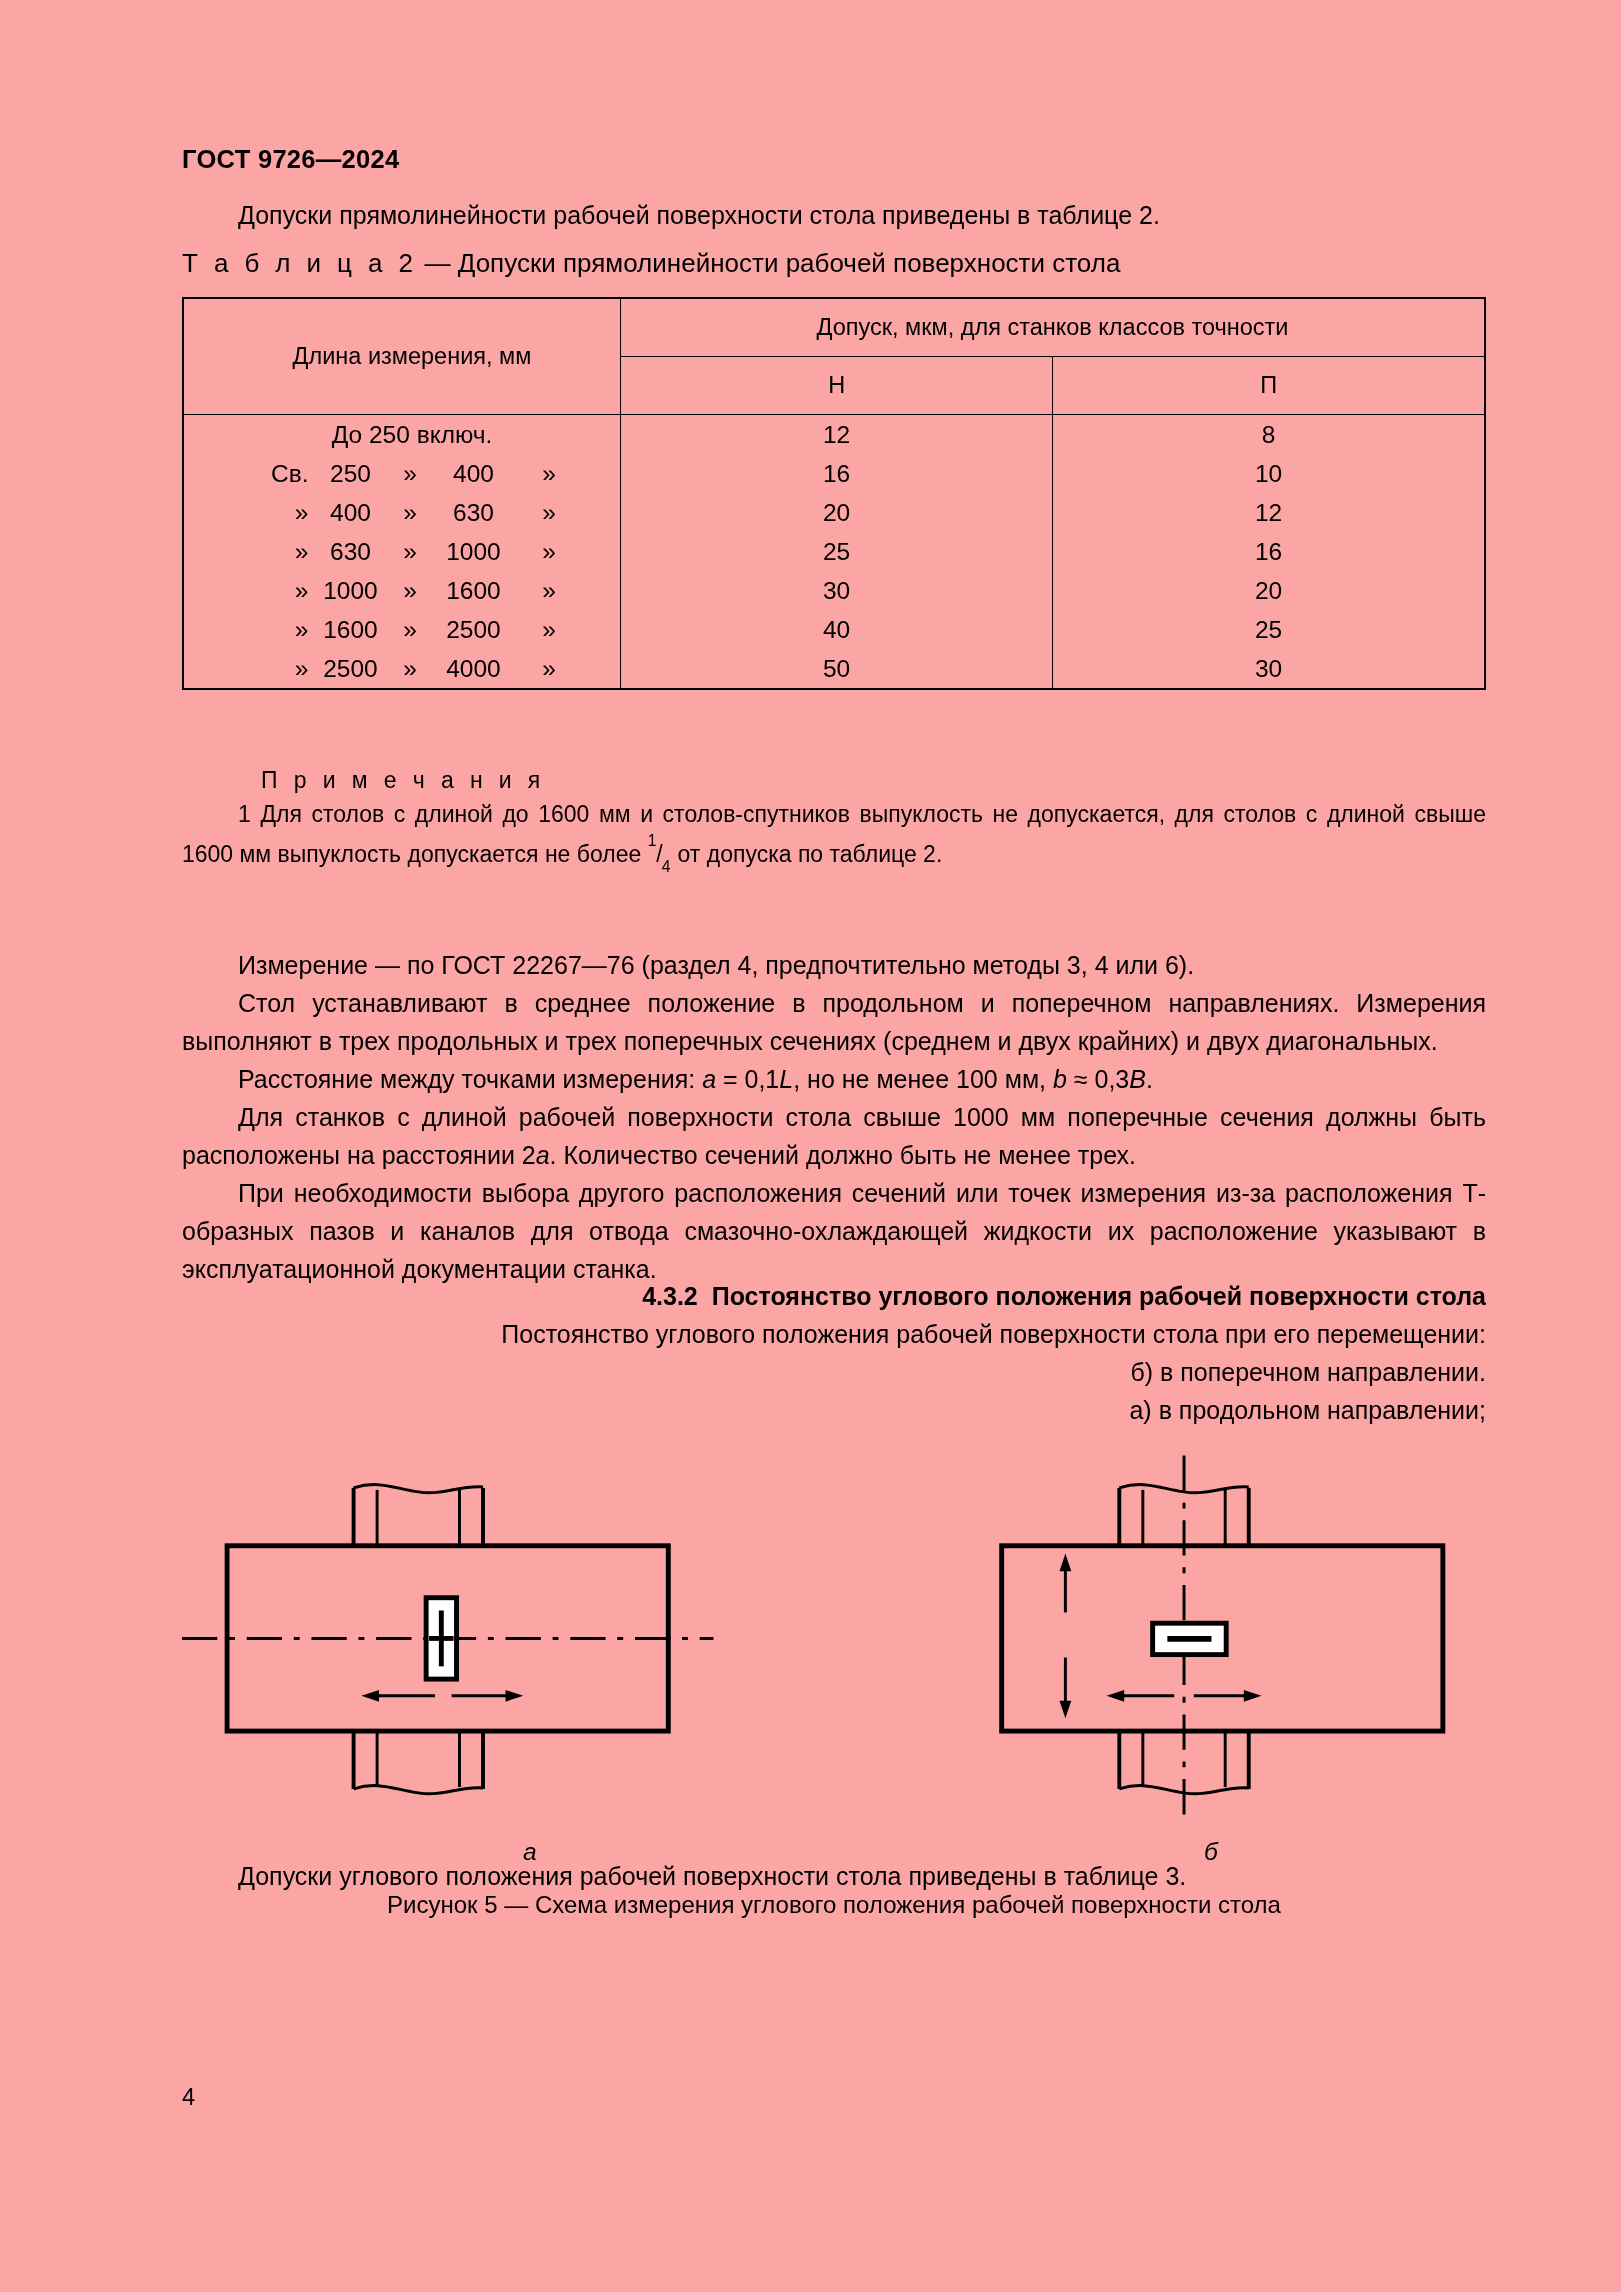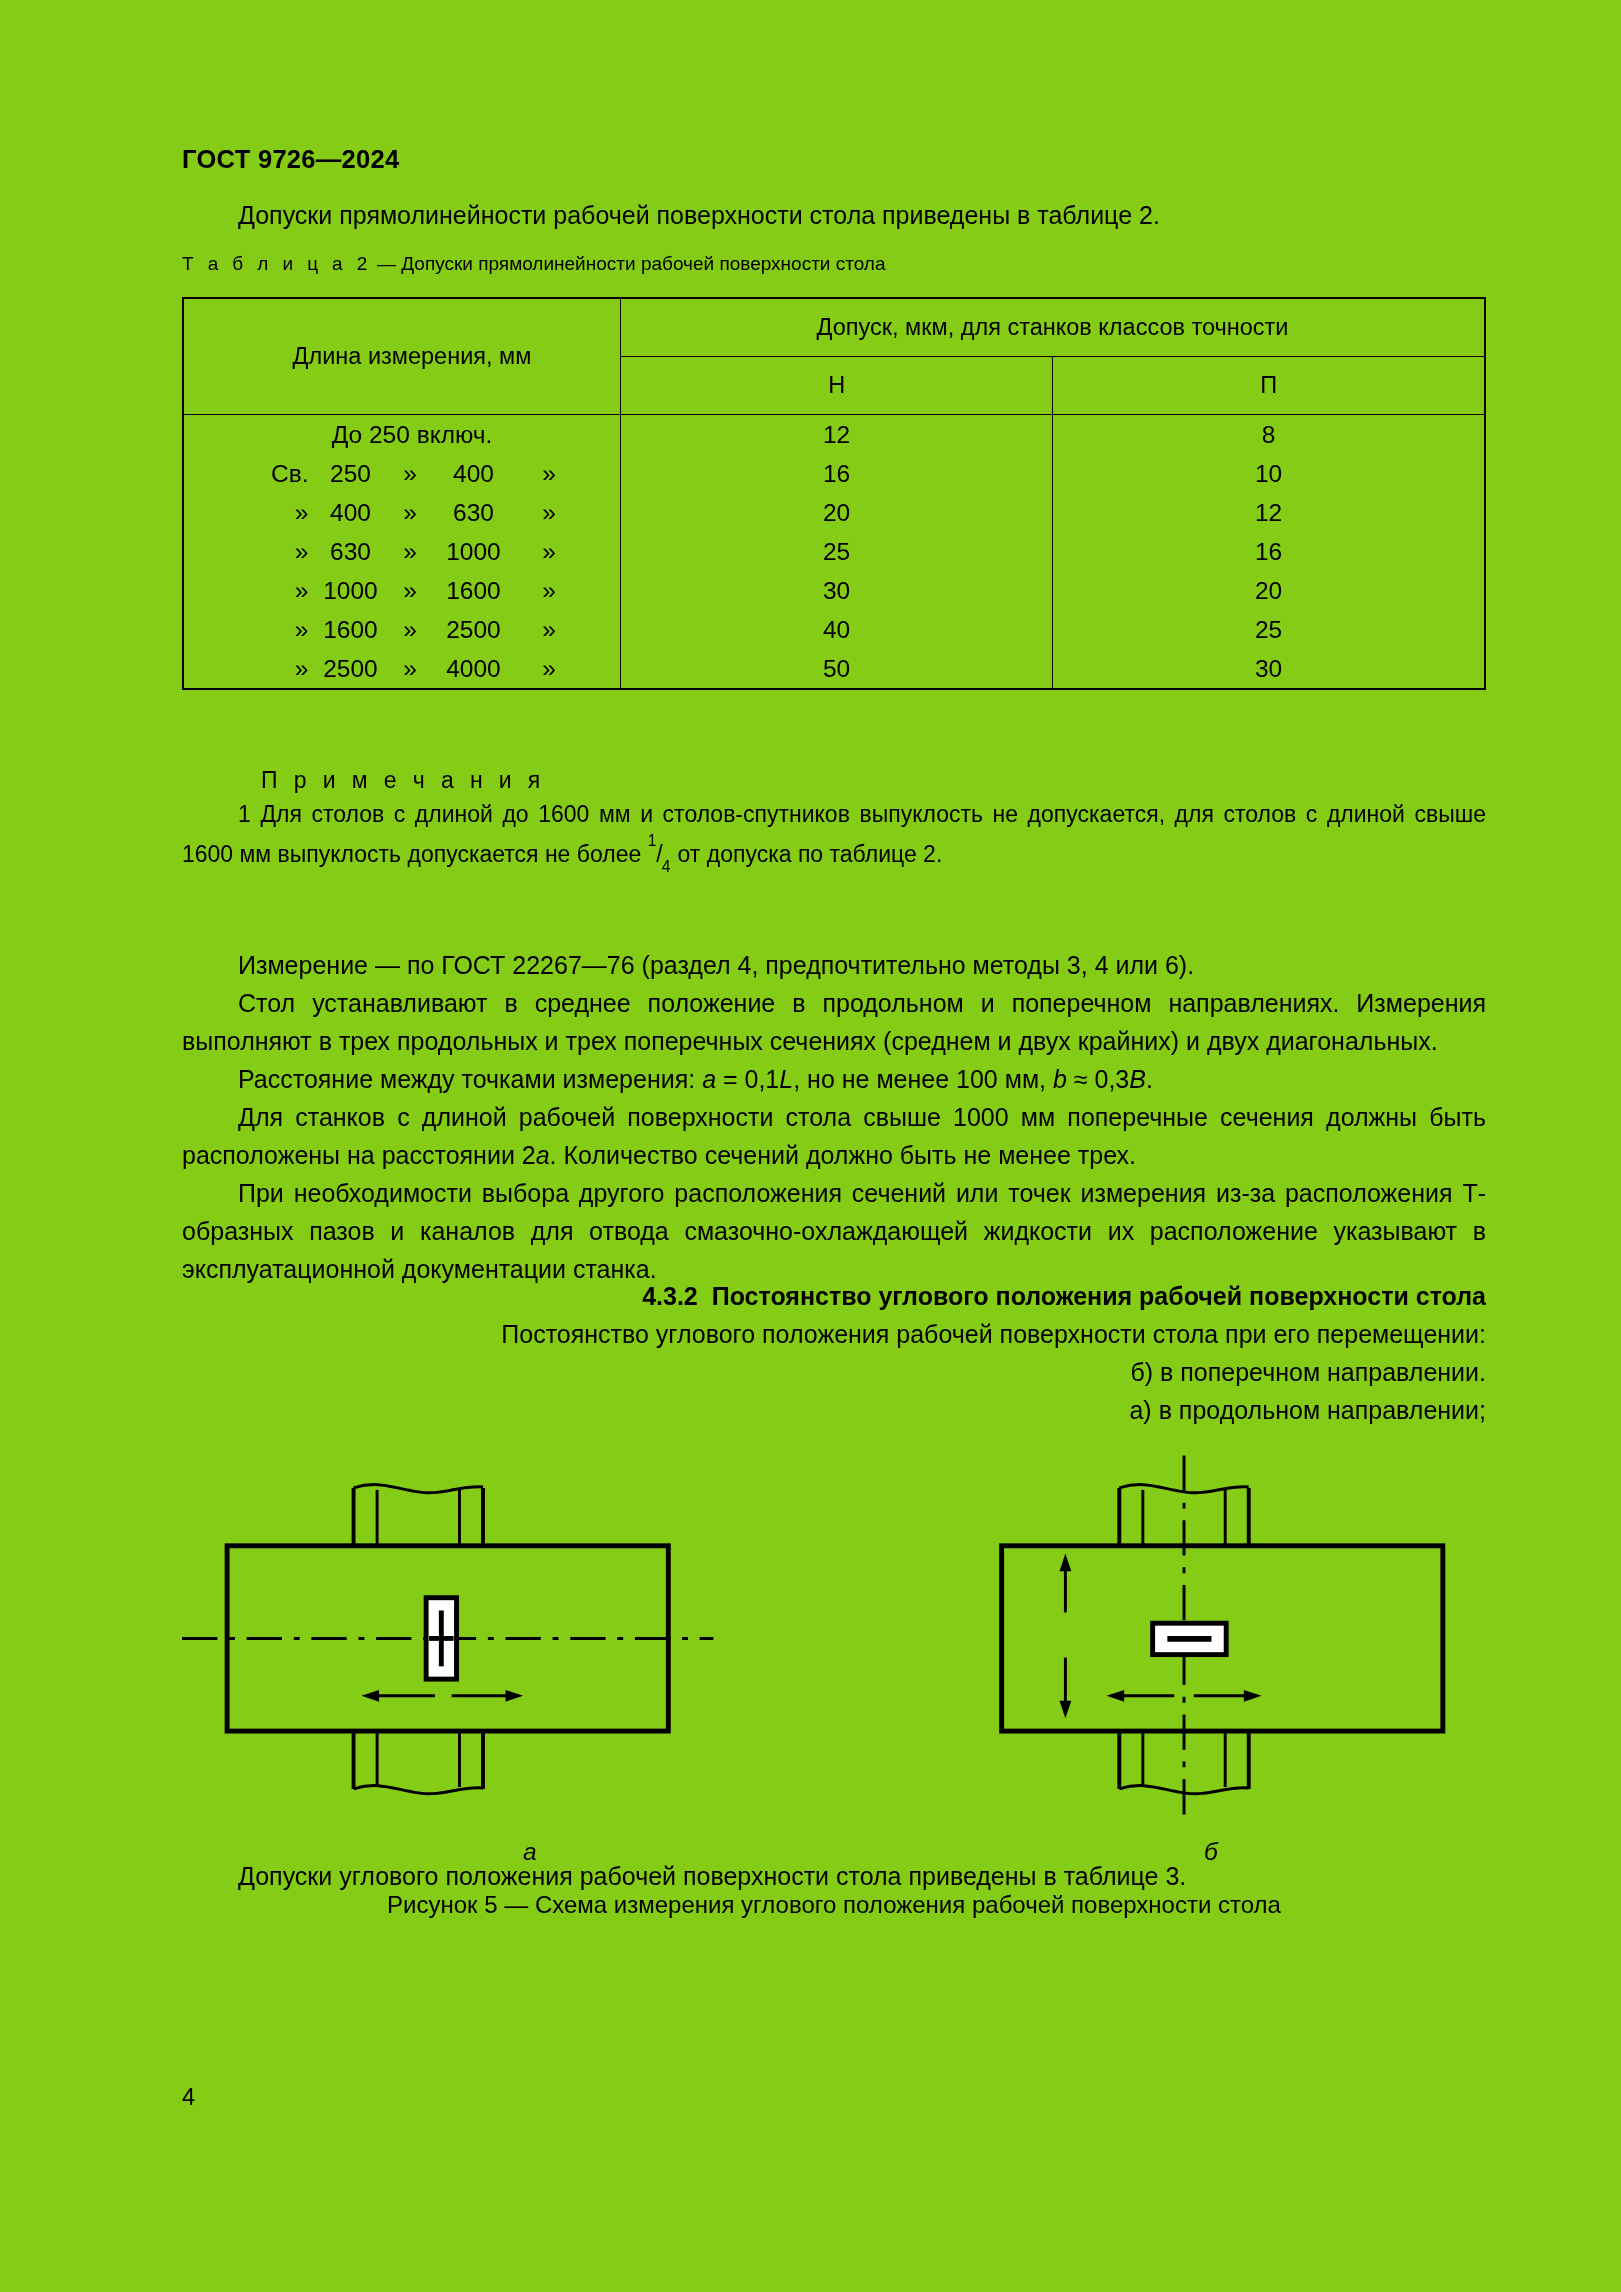--- a/index.html
+++ b/index.html
@@ -8,21 +8,21 @@
     background: #ffffff;
   }
   body {
     font-family: "Liberation Sans", sans-serif;
     color: #000000;
   }
   #page {
     position: relative;
     width: 1621px;
     height: 2293px;
-    background: #84cc16;
+    background: #fca5a5;
     overflow: hidden;
   }
   .content {
     position: absolute;
     left: 182px;
     top: 0;
     width: 1304px;
   }
 
   
@@ -43,21 +43,21 @@
     margin: 0;
   }
   .para.indent { text-indent: 56px; }
   .para.nojust { text-align: right; }
 
   i, .ital { font-style: italic; }
   .bold { font-weight: bold; }
 
   
   .tbl-caption {
-    font-size: 19px;
+    font-size: 26px;
     line-height: 33px;
     margin: 0;
   }
   .tbl-caption .lead { letter-spacing: 4.4px; }
 
   
   table.gost {
     border-collapse: collapse;
     width: 1304px;
     table-layout: fixed;

